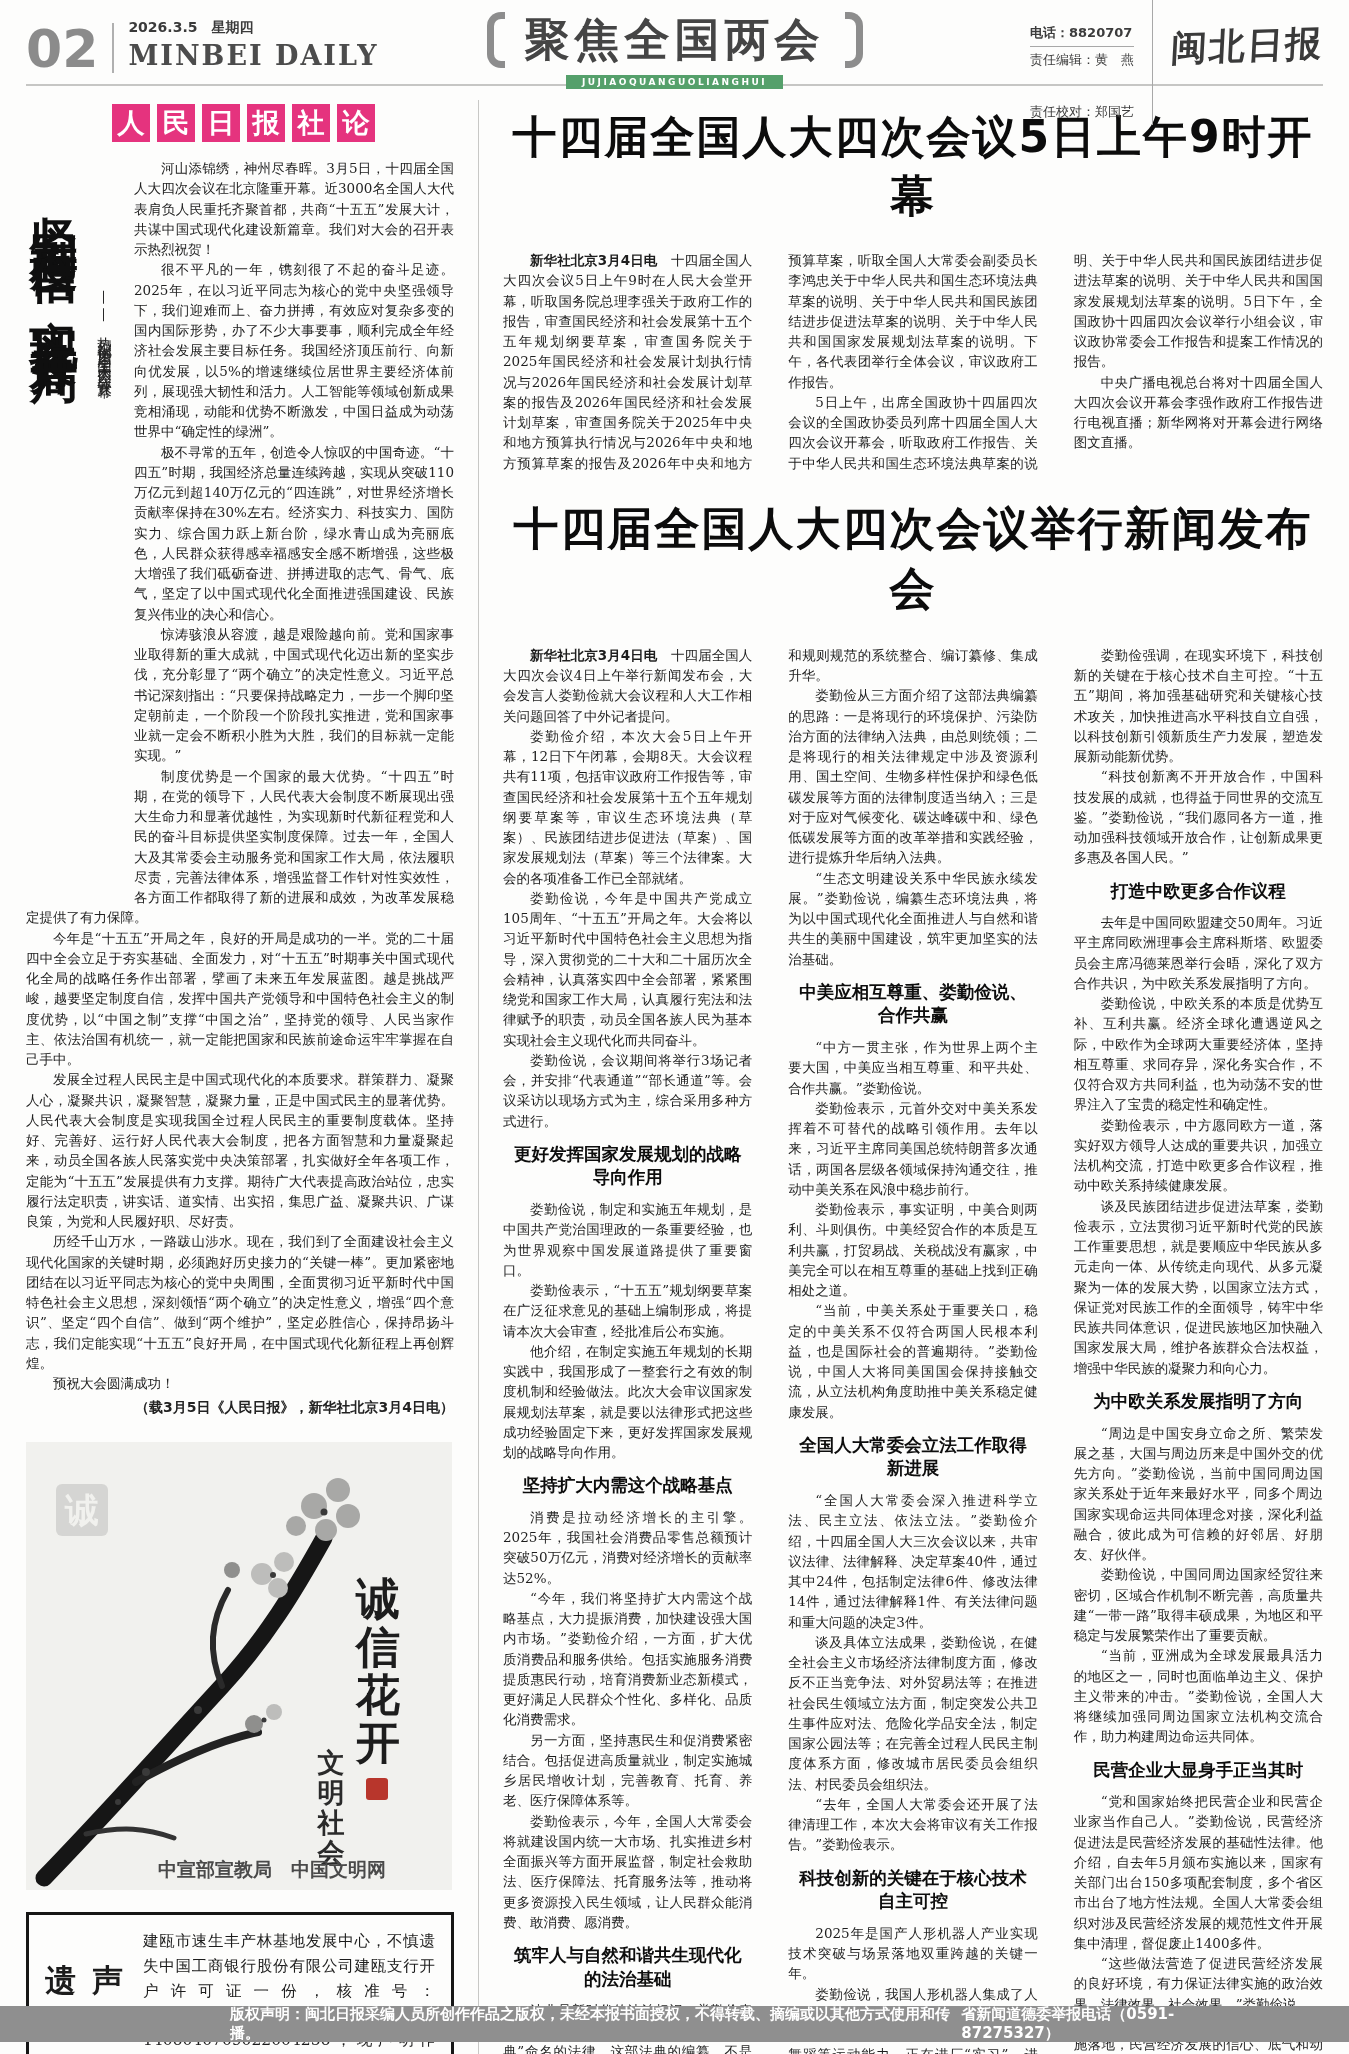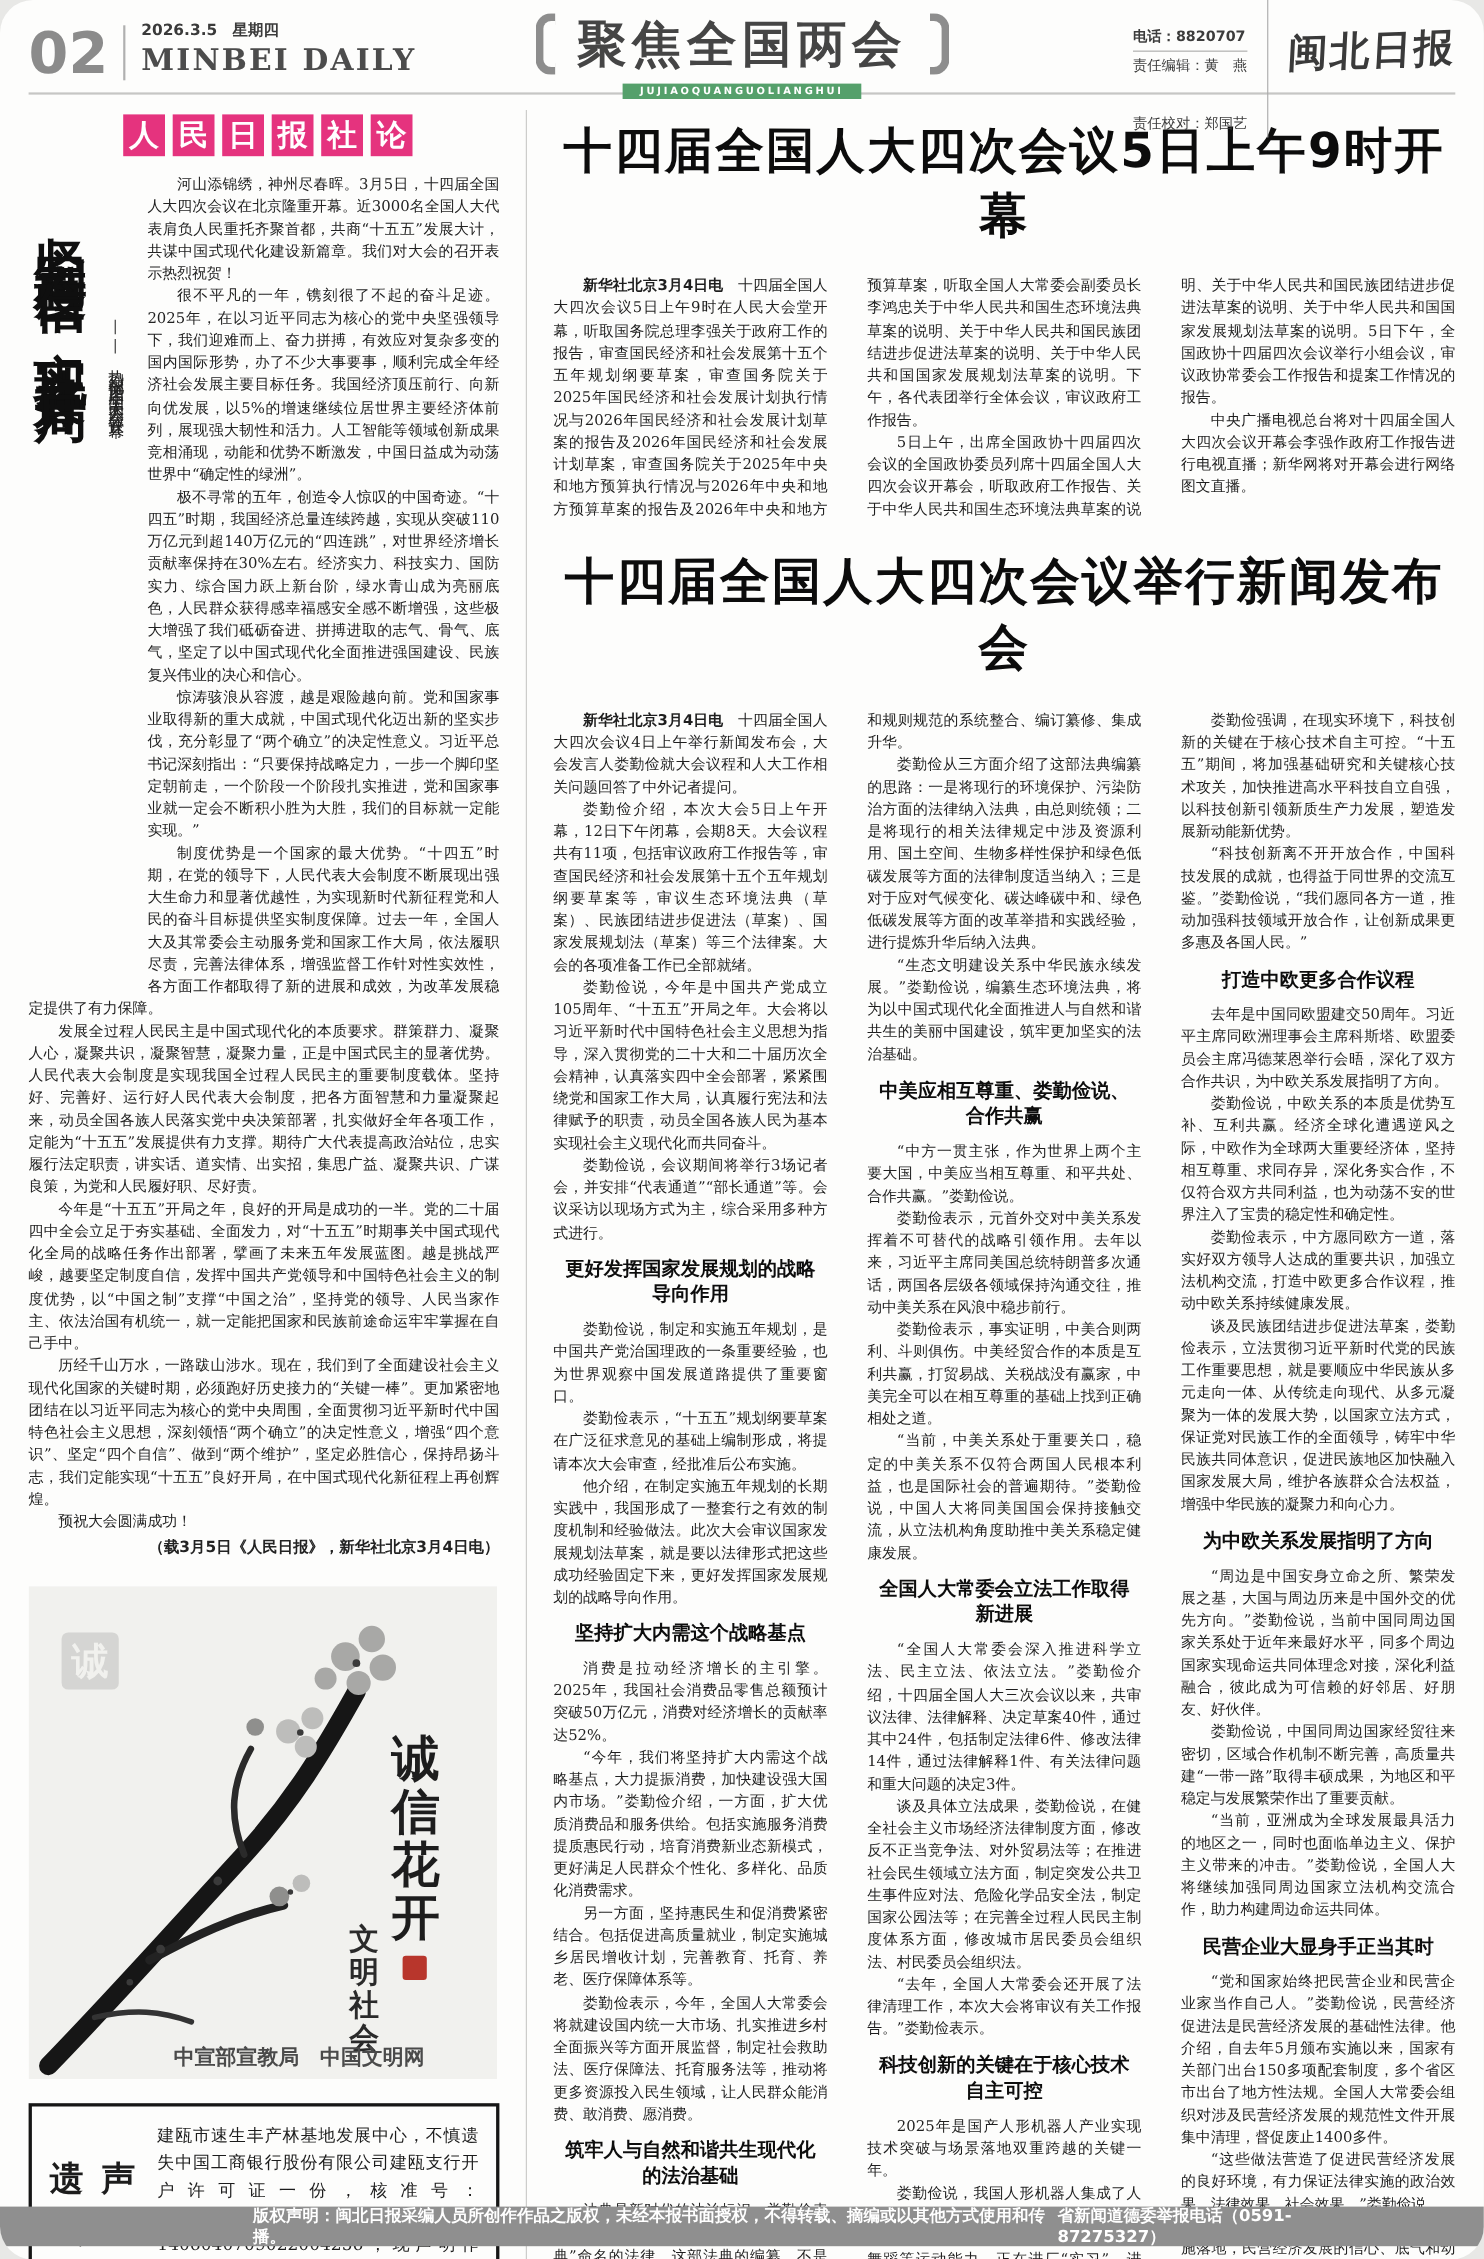--- a/index.html
+++ b/index.html
@@ -1,20 +1,20 @@
 <!DOCTYPE html>
 <html><head>
 <meta charset="utf-8">
 <style>
   * { margin:0; padding:0; box-sizing:border-box; }
   html,body { background:#e8e8e6; }
   .page {
     width:1349px; height:2054px; margin:0 auto; background:#fdfdfc;
     font-family:"DejaVu Serif","Liberation Serif",serif; color:#1c1c1c;
-    position:relative; padding:8px 26px 0 26px; overflow:hidden;border-radius:30px;
+    position:relative; padding:8px 26px 0 26px; overflow:hidden;
   }
   
   .topbar { position:relative; height:78px; border-bottom:2px solid #c6c6c4; display:flex; align-items:center; }
   .hdr-left { display:flex; align-items:flex-end; gap:14px; }
   .pagenum { font-family:"DejaVu Sans","Liberation Sans",sans-serif; font-size:52px; font-weight:900; color:#8b8b8b; line-height:.88; }
   .hdr-divider { width:2px; height:50px; background:#b0b0b0; }
   .hdr-datewrap { padding-bottom:2px; }
   .hdr-date { font-size:14px; color:#3a3a3a; font-weight:bold; margin-bottom:3px; font-family:"DejaVu Sans","Liberation Sans",sans-serif;}
   .masthead { font-size:27px; font-weight:900; letter-spacing:2px; color:#4c4c4c; }
   .banner { position:absolute; left:50%; transform:translateX(-50%); top:2px; text-align:center; }
@@ -129,22 +129,22 @@
               <span class="t2">实现良好开局</span>
             </div>
             <div class="ed-subtitle">——热烈祝贺十四届全国人大四次会议开幕</div>
           </div>
           <div>
               <p class="para">河山添锦绣，神州尽春晖。3月5日，十四届全国人大四次会议在北京隆重开幕。近3000名全国人大代表肩负人民重托齐聚首都，共商“十五五”发展大计，共谋中国式现代化建设新篇章。我们对大会的召开表示热烈祝贺！</p>
               <p class="para">很不平凡的一年，镌刻很了不起的奋斗足迹。2025年，在以习近平同志为核心的党中央坚强领导下，我们迎难而上、奋力拼搏，有效应对复杂多变的国内国际形势，办了不少大事要事，顺利完成全年经济社会发展主要目标任务。我国经济顶压前行、向新向优发展，以5%的增速继续位居世界主要经济体前列，展现强大韧性和活力。人工智能等领域创新成果竞相涌现，动能和优势不断激发，中国日益成为动荡世界中“确定性的绿洲”。</p>
               <p class="para">极不寻常的五年，创造令人惊叹的中国奇迹。“十四五”时期，我国经济总量连续跨越，实现从突破110万亿元到超140万亿元的“四连跳”，对世界经济增长贡献率保持在30%左右。经济实力、科技实力、国防实力、综合国力跃上新台阶，绿水青山成为亮丽底色，人民群众获得感幸福感安全感不断增强，这些极大增强了我们砥砺奋进、拼搏进取的志气、骨气、底气，坚定了以中国式现代化全面推进强国建设、民族复兴伟业的决心和信心。</p>
               <p class="para">惊涛骇浪从容渡，越是艰险越向前。党和国家事业取得新的重大成就，中国式现代化迈出新的坚实步伐，充分彰显了“两个确立”的决定性意义。习近平总书记深刻指出：“只要保持战略定力，一步一个脚印坚定朝前走，一个阶段一个阶段扎实推进，党和国家事业就一定会不断积小胜为大胜，我们的目标就一定能实现。”</p>
               <p class="para">制度优势是一个国家的最大优势。“十四五”时期，在党的领导下，人民代表大会制度不断展现出强大生命力和显著优越性，为实现新时代新征程党和人民的奋斗目标提供坚实制度保障。过去一年，全国人大及其常委会主动服务党和国家工作大局，依法履职尽责，完善法律体系，增强监督工作针对性实效性，各方面工作都取得了新的进展和成效，为改革发展稳定提供了有力保障。</p>
+              <p class="para">今年是“十五五”开局之年，良好的开局是成功的一半。党的二十届四中全会立足于夯实基础、全面发力，对“十五五”时期事关中国式现代化全局的战略任务作出部署，擘画了未来五年发展蓝图。越是挑战严峻，越要坚定制度自信，发挥中国共产党领导和中国特色社会主义的制度优势，以“中国之制”支撑“中国之治”，坚持党的领导、人民当家作主、依法治国有机统一，就一定能把国家和民族前途命运牢牢掌握在自己手中。</p>
               <p class="para">发展全过程人民民主是中国式现代化的本质要求。群策群力、凝聚人心，凝聚共识，凝聚智慧，凝聚力量，正是中国式民主的显著优势。人民代表大会制度是实现我国全过程人民民主的重要制度载体。坚持好、完善好、运行好人民代表大会制度，把各方面智慧和力量凝聚起来，动员全国各族人民落实党中央决策部署，扎实做好全年各项工作，定能为“十五五”发展提供有力支撑。期待广大代表提高政治站位，忠实履行法定职责，讲实话、道实情、出实招，集思广益、凝聚共识、广谋良策，为党和人民履好职、尽好责。</p>
-              <p class="para">今年是“十五五”开局之年，良好的开局是成功的一半。党的二十届四中全会立足于夯实基础、全面发力，对“十五五”时期事关中国式现代化全局的战略任务作出部署，擘画了未来五年发展蓝图。越是挑战严峻，越要坚定制度自信，发挥中国共产党领导和中国特色社会主义的制度优势，以“中国之制”支撑“中国之治”，坚持党的领导、人民当家作主、依法治国有机统一，就一定能把国家和民族前途命运牢牢掌握在自己手中。</p>
               <p class="para">历经千山万水，一路跋山涉水。现在，我们到了全面建设社会主义现代化国家的关键时期，必须跑好历史接力的“关键一棒”。更加紧密地团结在以习近平同志为核心的党中央周围，全面贯彻习近平新时代中国特色社会主义思想，深刻领悟“两个确立”的决定性意义，增强“四个意识”、坚定“四个自信”、做到“两个维护”，坚定必胜信心，保持昂扬斗志，我们定能实现“十五五”良好开局，在中国式现代化新征程上再创辉煌。</p>
               <p class="para">预祝大会圆满成功！</p>
               <p class="source">（载3月5日《人民日报》，新华社北京3月4日电）</p>
             </div>
         </div>
       </section>
 
       <figure class="psa">
         <svg width="426" height="448" viewBox="0 0 426 448">
           <rect x="0" y="0" width="426" height="448" fill="#f1f1ee"></rect>

